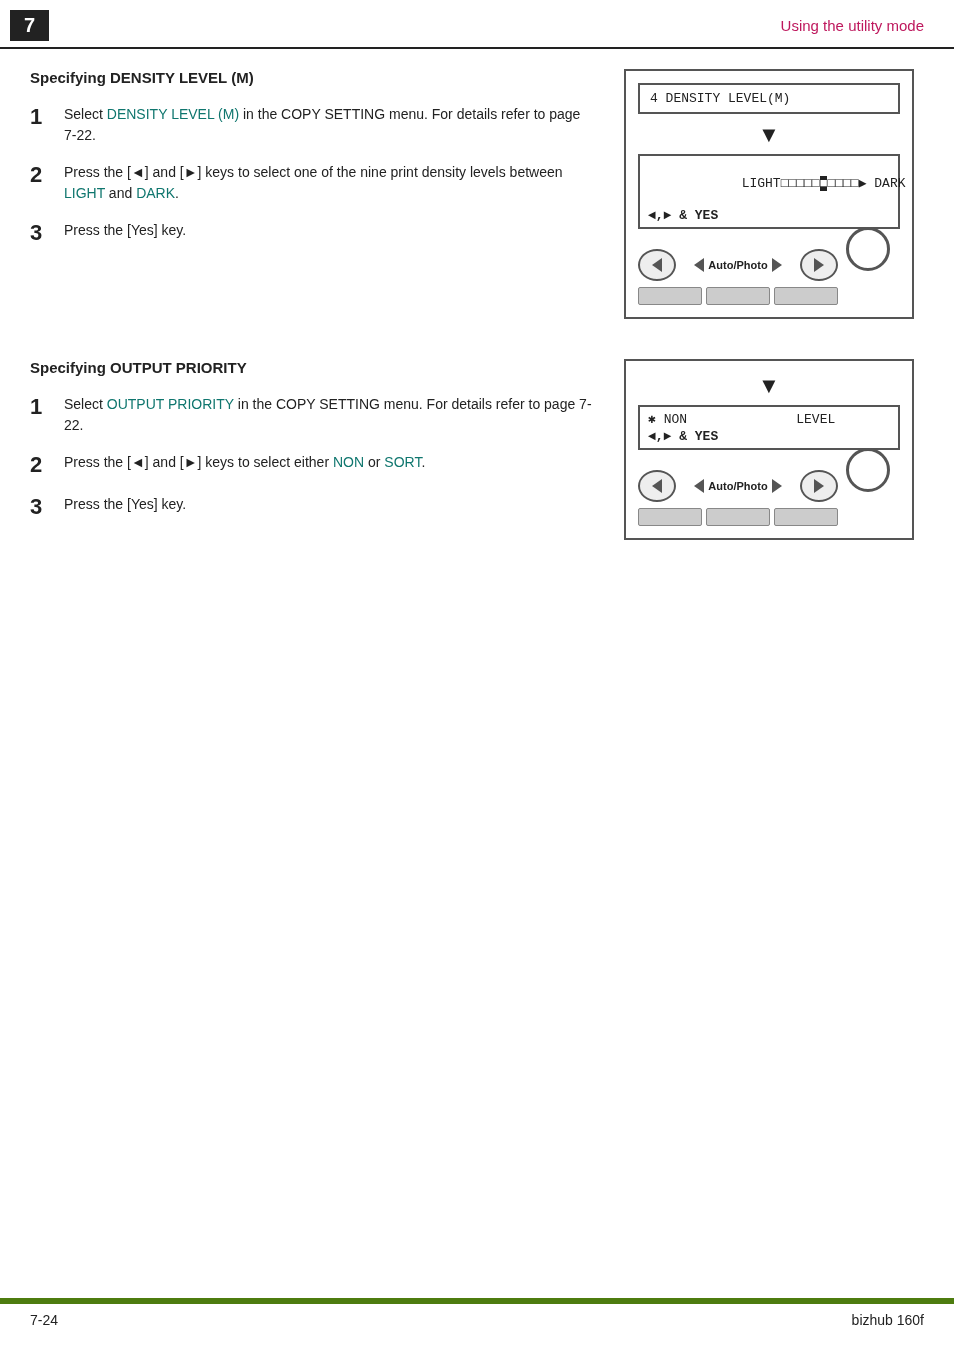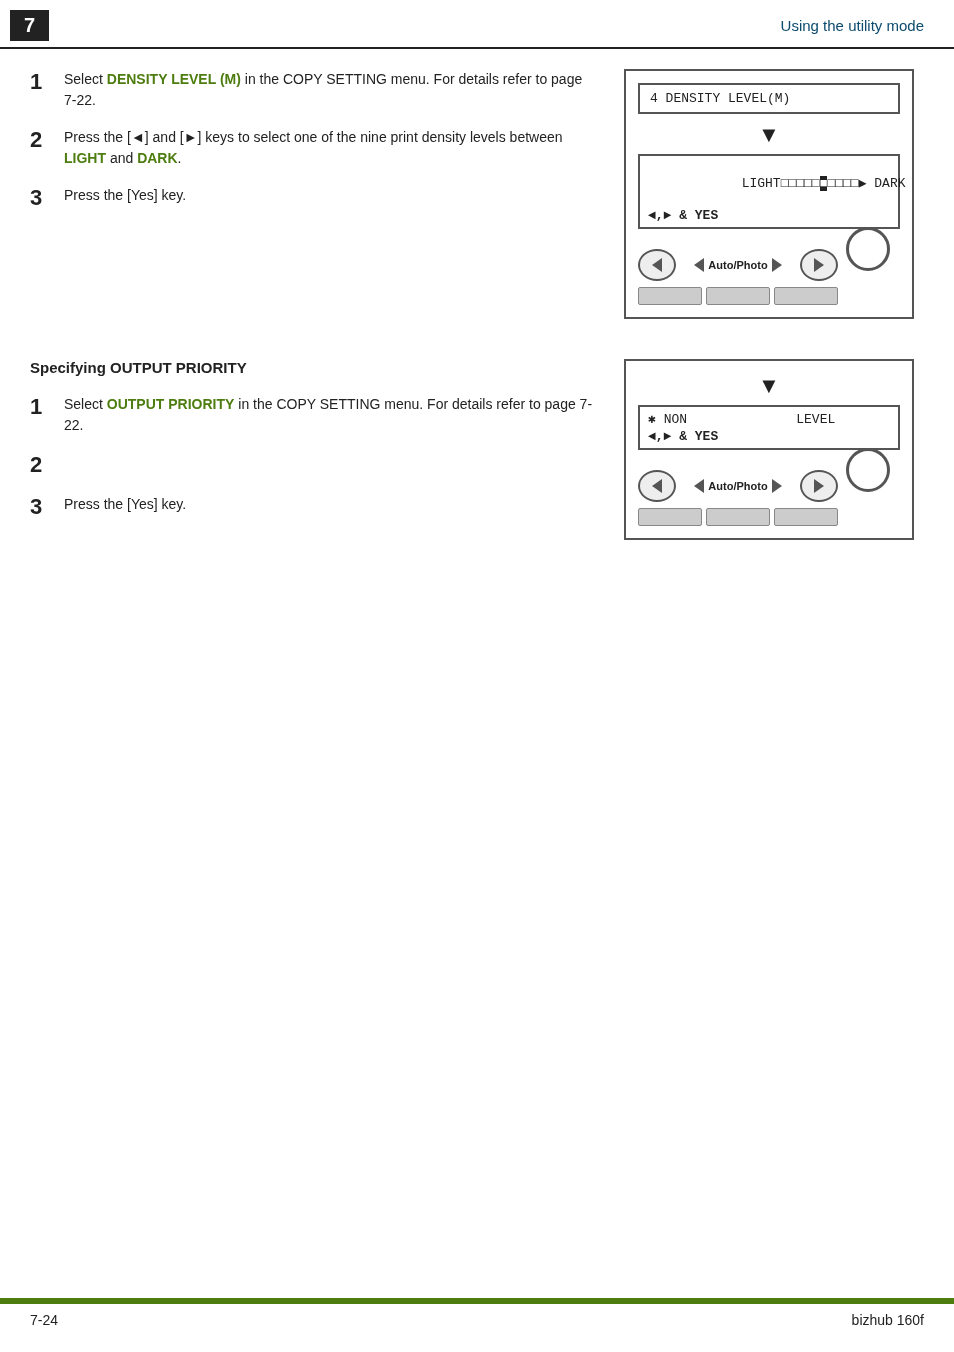--- a/index.html
+++ b/index.html
@@ -24,21 +24,21 @@
     }
     .header-chapter {
       background: #222;
       color: #fff;
       font-weight: bold;
       font-size: 20px;
       padding: 4px 14px;
     }
     .header-title {
       font-size: 15px;
-      color: #0c4a6e;
+      color: #be185d;
     }
 
     
     .footer {
       position: absolute;
       bottom: 24px;
       left: 0; right: 0;
       display: flex;
       justify-content: space-between;
       padding: 0 30px;
@@ -94,22 +94,22 @@
       line-height: 1.2;
     }
 
     .step-text {
       font-size: 14px;
       color: #222;
       line-height: 1.5;
     }
 
     .step-text .highlight {
-      color: #4d7c0f;
-      font-weight: bold;
+      color: #0f766e;
+      font-weight: normal;
     }
 
     
     .device-box {
       border: 2px solid #555;
       padding: 12px;
       background: #fff;
       width: 290px;
     }
 
@@ -233,20 +233,21 @@
 
 <div class="header">
   <div class="header-chapter">7</div>
   <div class="header-title">Using the utility mode</div>
 </div>
 
 <div class="content">
 
   <div class="section">
     <div class="section-left">
+      <div class="section-heading">Specifying DENSITY LEVEL (M)</div>
       <ol class="steps">
         <li class="step">
           <span class="step-num">1</span>
           <span class="step-text">
             Select <span class="highlight">DENSITY LEVEL (M)</span> in the COPY SETTING menu. For details refer to page 7-22.
           </span>
         </li>
         <li class="step">
           <span class="step-num">2</span>
           <span class="step-text">
@@ -305,20 +306,23 @@
       <div class="section-heading">Specifying OUTPUT PRIORITY</div>
       <ol class="steps">
         <li class="step">
           <span class="step-num">1</span>
           <span class="step-text">
             Select <span class="highlight">OUTPUT PRIORITY</span> in the COPY SETTING menu. For details refer to page 7-22.
           </span>
         </li>
         <li class="step">
           <span class="step-num">2</span>
+          <span class="step-text">
+            Press the [◄] and [►] keys to select either <span class="highlight">NON</span> or <span class="highlight">SORT</span>.
+          </span>
         </li>
         <li class="step">
           <span class="step-num">3</span>
           <span class="step-text">Press the [Yes] key.</span>
         </li>
       </ol>
     </div>
     <div class="section-right">
       <div class="device-box">
 

